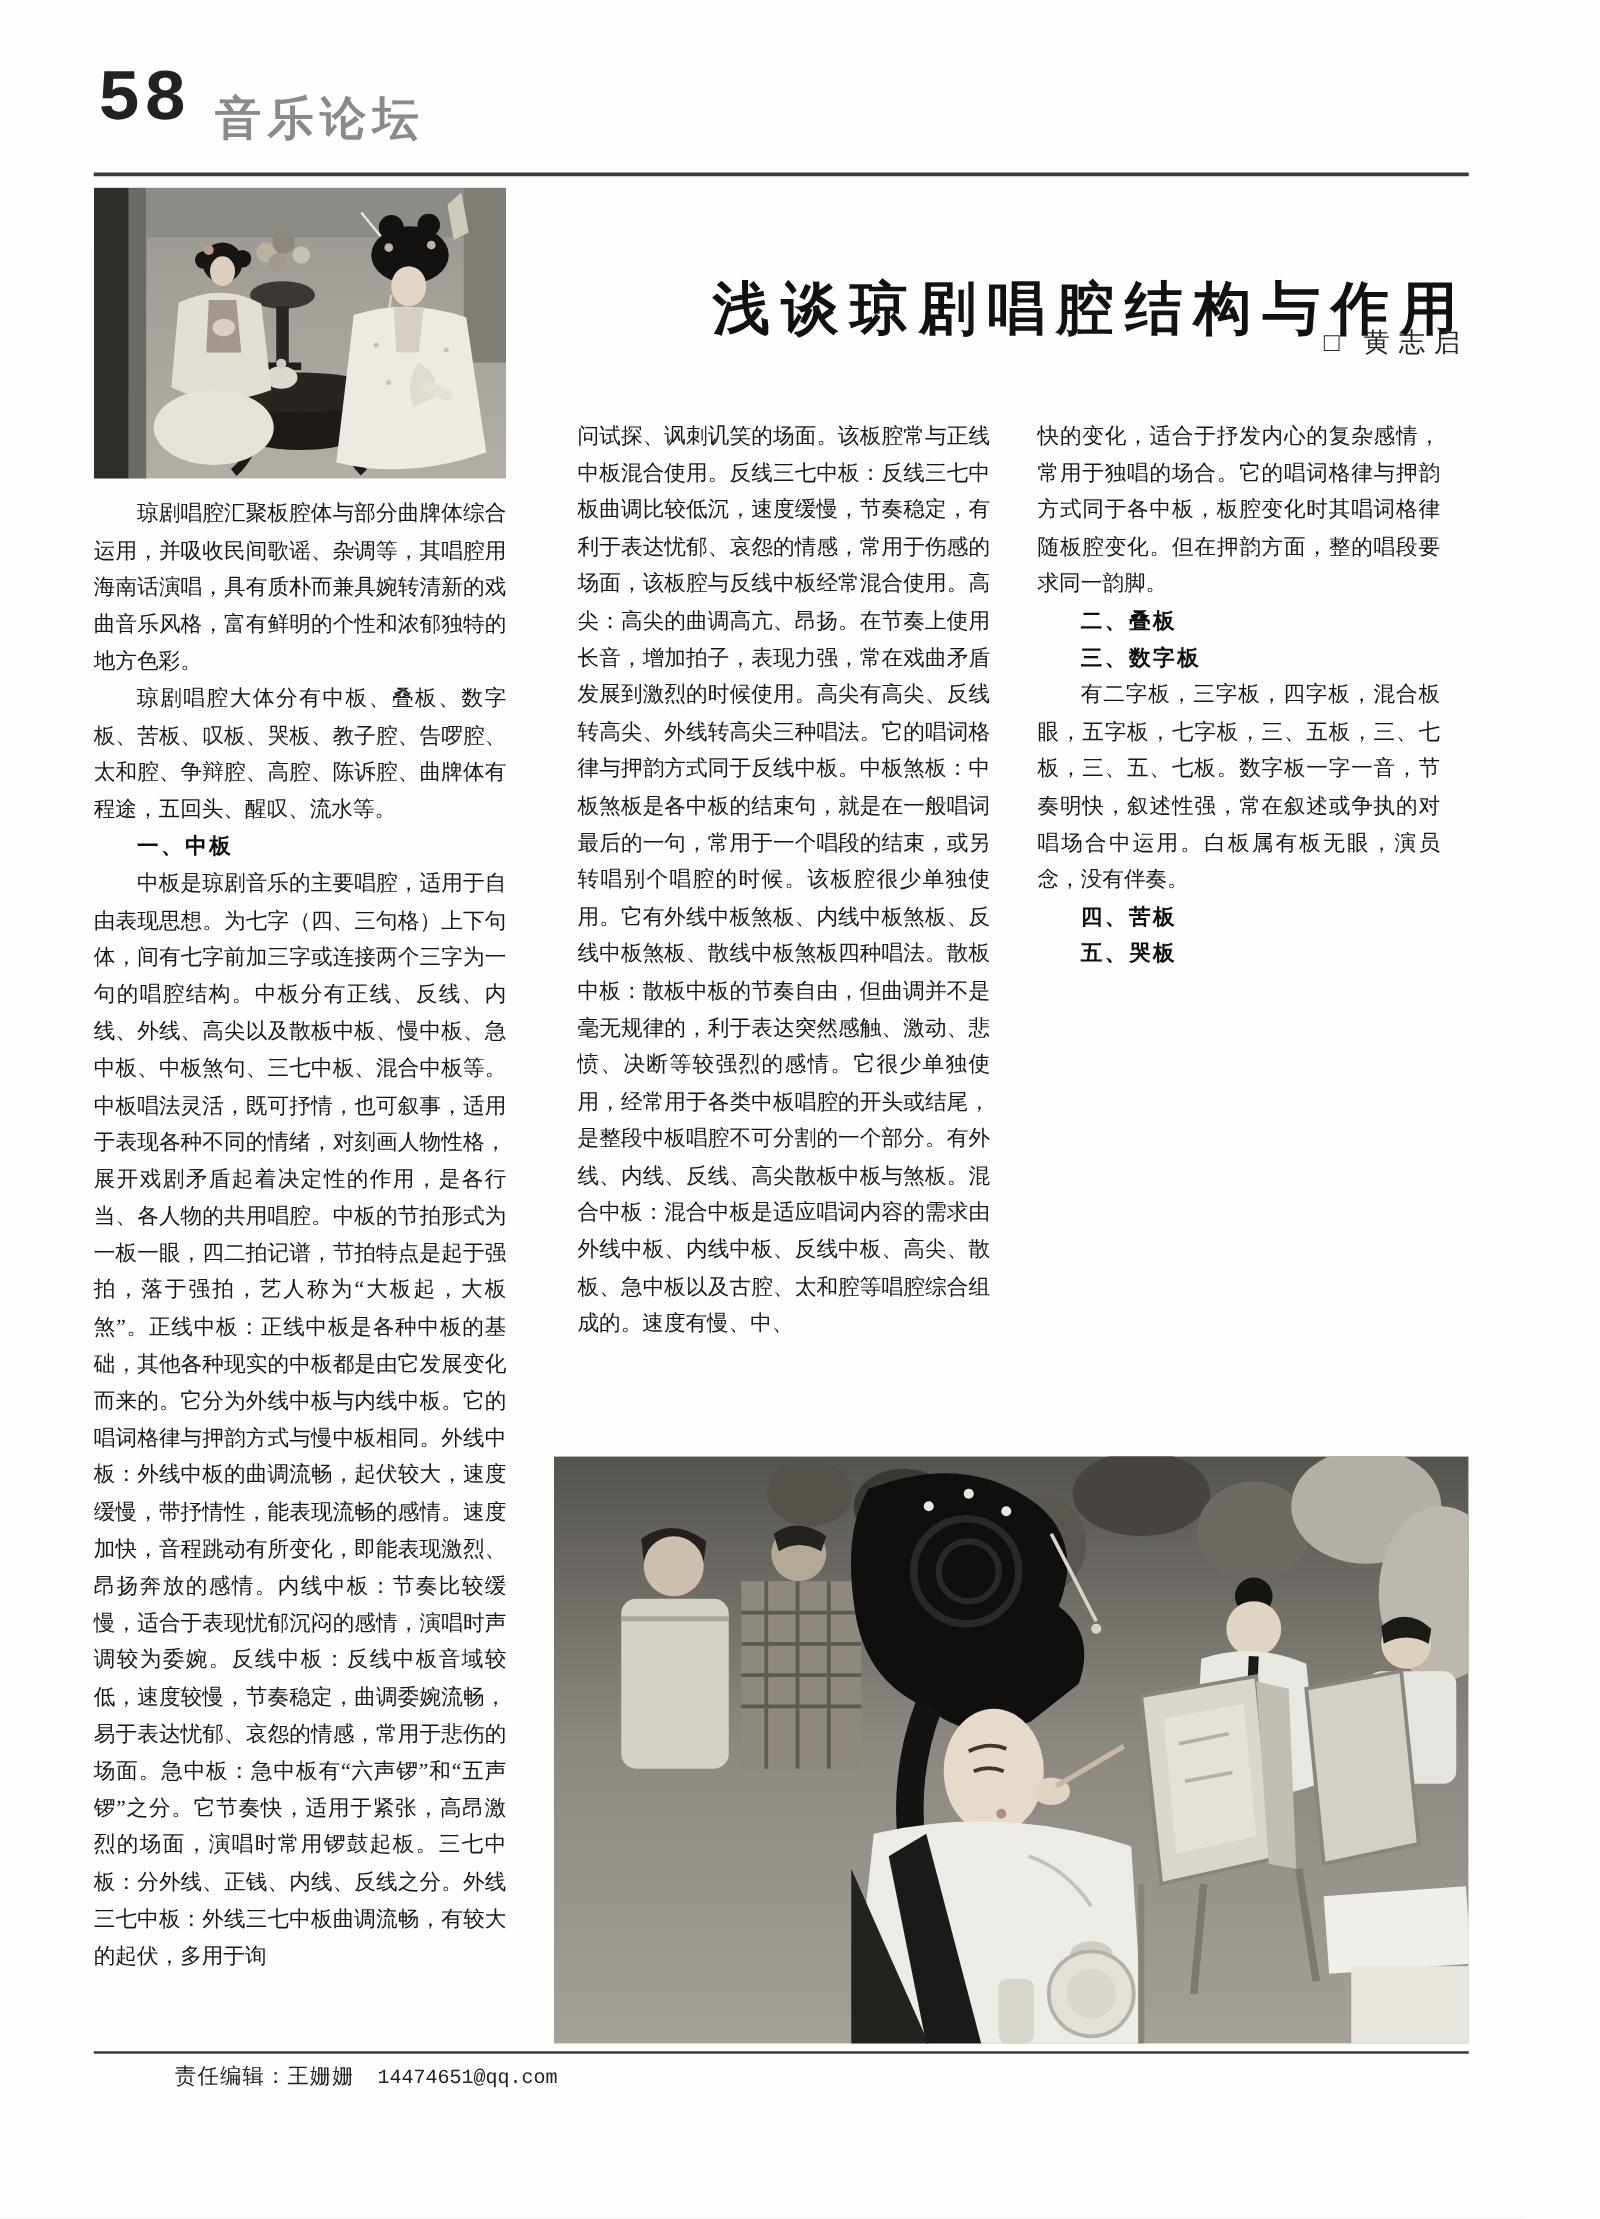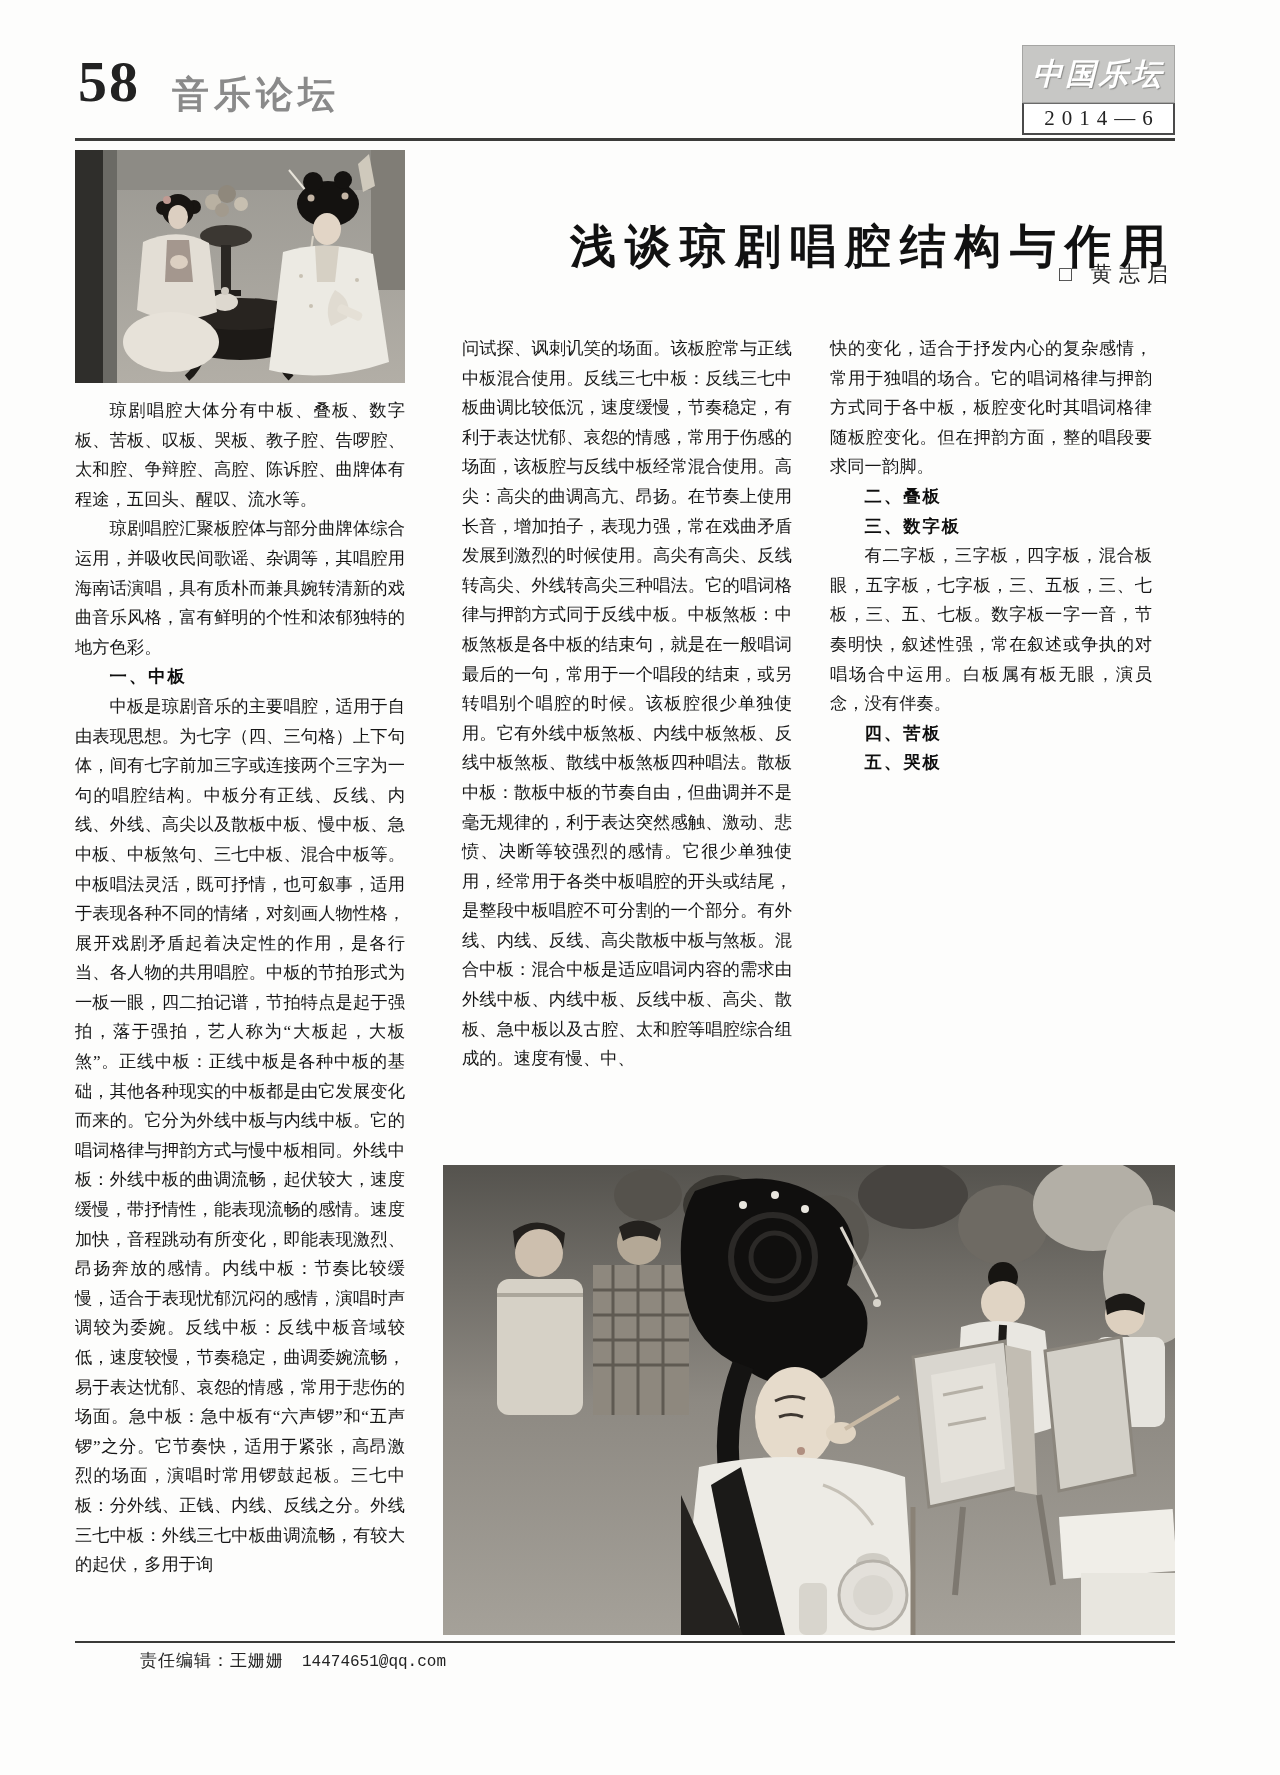--- a/index.html
+++ b/index.html
@@ -1,19 +1,19 @@
 <!DOCTYPE html>
 <html><head>
 <meta charset="utf-8">
 <style>
   html,body{margin:0;padding:0;background:#e8e8e8;}
   .page{position:relative;width:1280px;height:1775px;background:#fdfdfc;margin:0 auto;overflow:hidden;
         font-family:"Liberation Serif", serif;color:#1c1c1c;}
   
-  .pagenum{position:absolute;left:78px;top:48px;font-family:Liberation Serif, serif;
+  .pagenum{position:absolute;left:78px;top:48px;font-family:Liberation Mono, monospace;
            font-size:58px;font-weight:700;color:#222;letter-spacing:2px;}
   .section-name{position:absolute;left:172px;top:70px;font-family:"Liberation Sans",sans-serif;
            font-size:37px;font-weight:700;color:#8a8a8a;letter-spacing:5px;}
   .masthead{position:absolute;left:1022px;top:45px;width:153px;}
   .masthead-top{height:56px;background:#c7c7c5;border:1px solid #a5a5a3;display:flex;align-items:center;
            justify-content:center;font-size:30px;font-style:italic;font-weight:700;color:#ffffff;
            letter-spacing:3px;text-shadow:1px 1px 1px #8a8a88;}
   .masthead-bottom{height:29px;background:#fff;border:2px solid #4a4a4a;border-top:1px solid #6a6a6a;
            display:flex;align-items:center;justify-content:center;font-size:21px;letter-spacing:7px;
            color:#222;padding-left:7px;}
@@ -44,24 +44,20 @@
   .footer-text .email{margin-left:18px;font-family:"Liberation Mono",monospace;font-size:16px;letter-spacing:0;}
 </style>
 </head>
 <body>
 
 <div class="page">
 
   <div class="pagenum">58</div>
   <div class="section-name">音乐论坛</div>
 
-  <div class="masthead">
-    <div class="masthead-top">中国乐坛</div>
-    <div class="masthead-bottom">2014—6</div>
-  </div>
 
   <div class="header-rule"></div>
 
   <div class="photo" id="photo-top">
     <svg width="330" height="233" viewBox="0 0 330 233" xmlns="http://www.w3.org/2000/svg">
       <defs>
         <linearGradient id="g1" x1="0" y1="0" x2="0" y2="1">
           <stop offset="0" stop-color="#9a9892"></stop>
             <stop offset="1" stop-color="#b2aea6"></stop>
         </linearGradient>
@@ -126,22 +122,22 @@
         <path d="M260 140 Q278 150 272 168 L256 176 Q248 158 260 140 Z" fill="#e0dbd1"></path>
         <rect x="262" y="158" width="26" height="9" rx="4" fill="#e5e0d6" transform="rotate(24 275 162)"></rect>
       </g>
     </svg>
   </div>
 
   <div class="article-title">浅谈琼剧唱腔结构与作用</div>
   <div class="byline">□ 黄志启</div>
 
   <div class="col" id="col1">
+    <p class="para">琼剧唱腔汇聚板腔体与部分曲牌体综合运用，并吸收民间歌谣、杂调等，其唱腔用海南话演唱，具有质朴而兼具婉转清新的戏曲音乐风格，富有鲜明的个性和浓郁独特的地方色彩。</p>
     <p class="para">琼剧唱腔大体分有中板、叠板、数字板、苦板、叹板、哭板、教子腔、告啰腔、太和腔、争辩腔、高腔、陈诉腔、曲牌体有程途，五回头、醒叹、流水等。</p>
-    <p class="para">琼剧唱腔汇聚板腔体与部分曲牌体综合运用，并吸收民间歌谣、杂调等，其唱腔用海南话演唱，具有质朴而兼具婉转清新的戏曲音乐风格，富有鲜明的个性和浓郁独特的地方色彩。</p>
     <p class="sec-head">一、中板</p>
     <p class="para">中板是琼剧音乐的主要唱腔，适用于自由表现思想。为七字（四、三句格）上下句体，间有七字前加三字或连接两个三字为一句的唱腔结构。中板分有正线、反线、内线、外线、高尖以及散板中板、慢中板、急中板、中板煞句、三七中板、混合中板等。中板唱法灵活，既可抒情，也可叙事，适用于表现各种不同的情绪，对刻画人物性格，展开戏剧矛盾起着决定性的作用，是各行当、各人物的共用唱腔。中板的节拍形式为一板一眼，四二拍记谱，节拍特点是起于强拍，落于强拍，艺人称为“大板起，大板煞”。正线中板：正线中板是各种中板的基础，其他各种现实的中板都是由它发展变化而来的。它分为外线中板与内线中板。它的唱词格律与押韵方式与慢中板相同。外线中板：外线中板的曲调流畅，起伏较大，速度缓慢，带抒情性，能表现流畅的感情。速度加快，音程跳动有所变化，即能表现激烈、昂扬奔放的感情。内线中板：节奏比较缓慢，适合于表现忧郁沉闷的感情，演唱时声调较为委婉。反线中板：反线中板音域较低，速度较慢，节奏稳定，曲调委婉流畅，易于表达忧郁、哀怨的情感，常用于悲伤的场面。急中板：急中板有“六声锣”和“五声锣”之分。它节奏快，适用于紧张，高昂激烈的场面，演唱时常用锣鼓起板。三七中板：分外线、正钱、内线、反线之分。外线三七中板：外线三七中板曲调流畅，有较大的起伏，多用于询</p>
   </div>
 
   <div class="col" id="col2">
     <p class="para-cont">问试探、讽刺讥笑的场面。该板腔常与正线中板混合使用。反线三七中板：反线三七中板曲调比较低沉，速度缓慢，节奏稳定，有利于表达忧郁、哀怨的情感，常用于伤感的场面，该板腔与反线中板经常混合使用。高尖：高尖的曲调高亢、昂扬。在节奏上使用长音，增加拍子，表现力强，常在戏曲矛盾发展到激烈的时候使用。高尖有高尖、反线转高尖、外线转高尖三种唱法。它的唱词格律与押韵方式同于反线中板。中板煞板：中板煞板是各中板的结束句，就是在一般唱词最后的一句，常用于一个唱段的结束，或另转唱别个唱腔的时候。该板腔很少单独使用。它有外线中板煞板、内线中板煞板、反线中板煞板、散线中板煞板四种唱法。散板中板：散板中板的节奏自由，但曲调并不是毫无规律的，利于表达突然感触、激动、悲愤、决断等较强烈的感情。它很少单独使用，经常用于各类中板唱腔的开头或结尾，是整段中板唱腔不可分割的一个部分。有外线、内线、反线、高尖散板中板与煞板。混合中板：混合中板是适应唱词内容的需求由外线中板、内线中板、反线中板、高尖、散板、急中板以及古腔、太和腔等唱腔综合组成的。速度有慢、中、</p>
   </div>
 
   <div class="col" id="col3">
     <p class="para-cont">快的变化，适合于抒发内心的复杂感情，常用于独唱的场合。它的唱词格律与押韵方式同于各中板，板腔变化时其唱词格律随板腔变化。但在押韵方面，整的唱段要求同一韵脚。</p>

